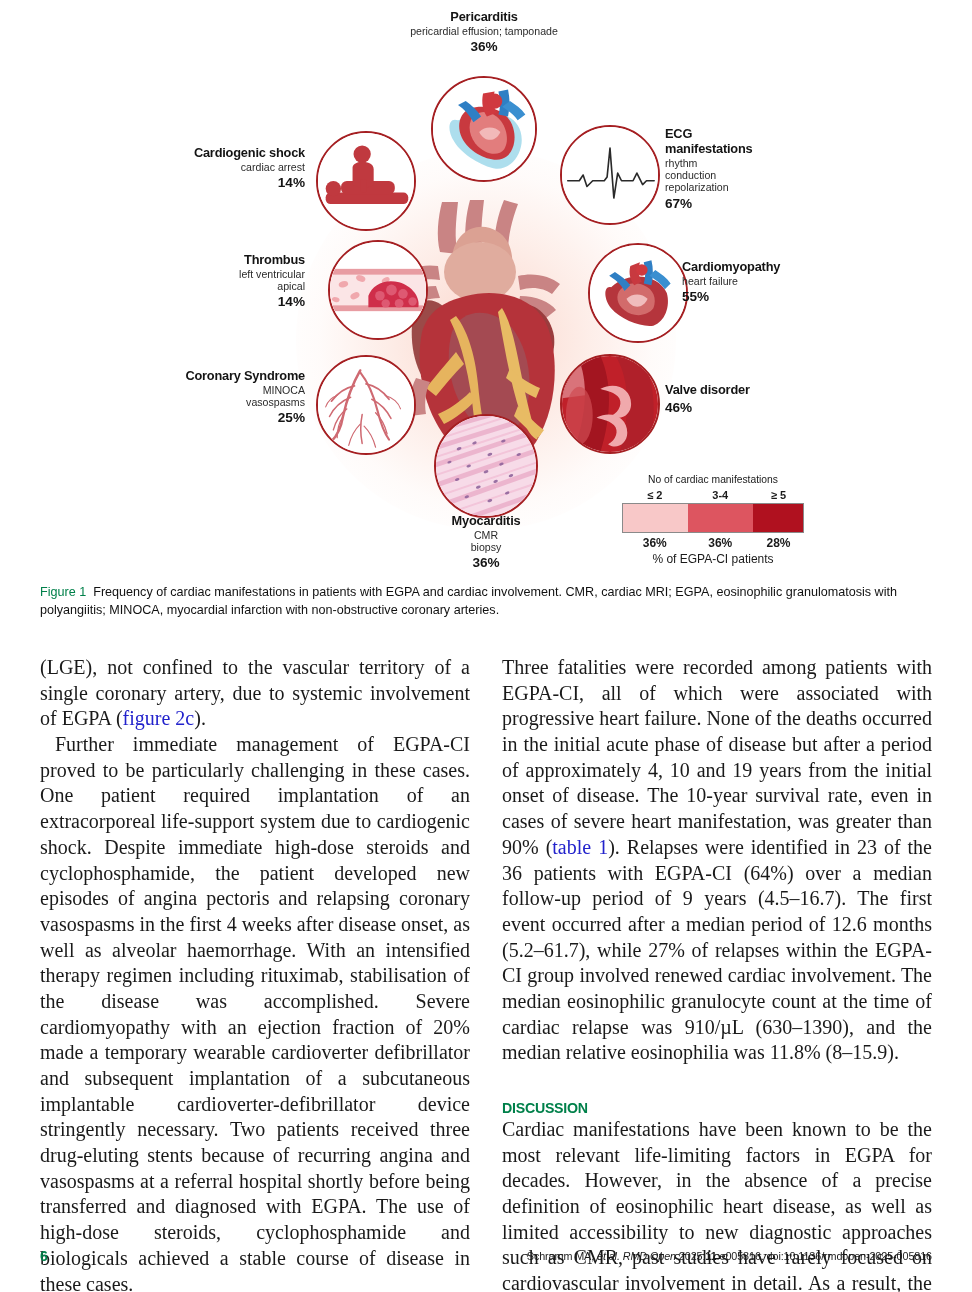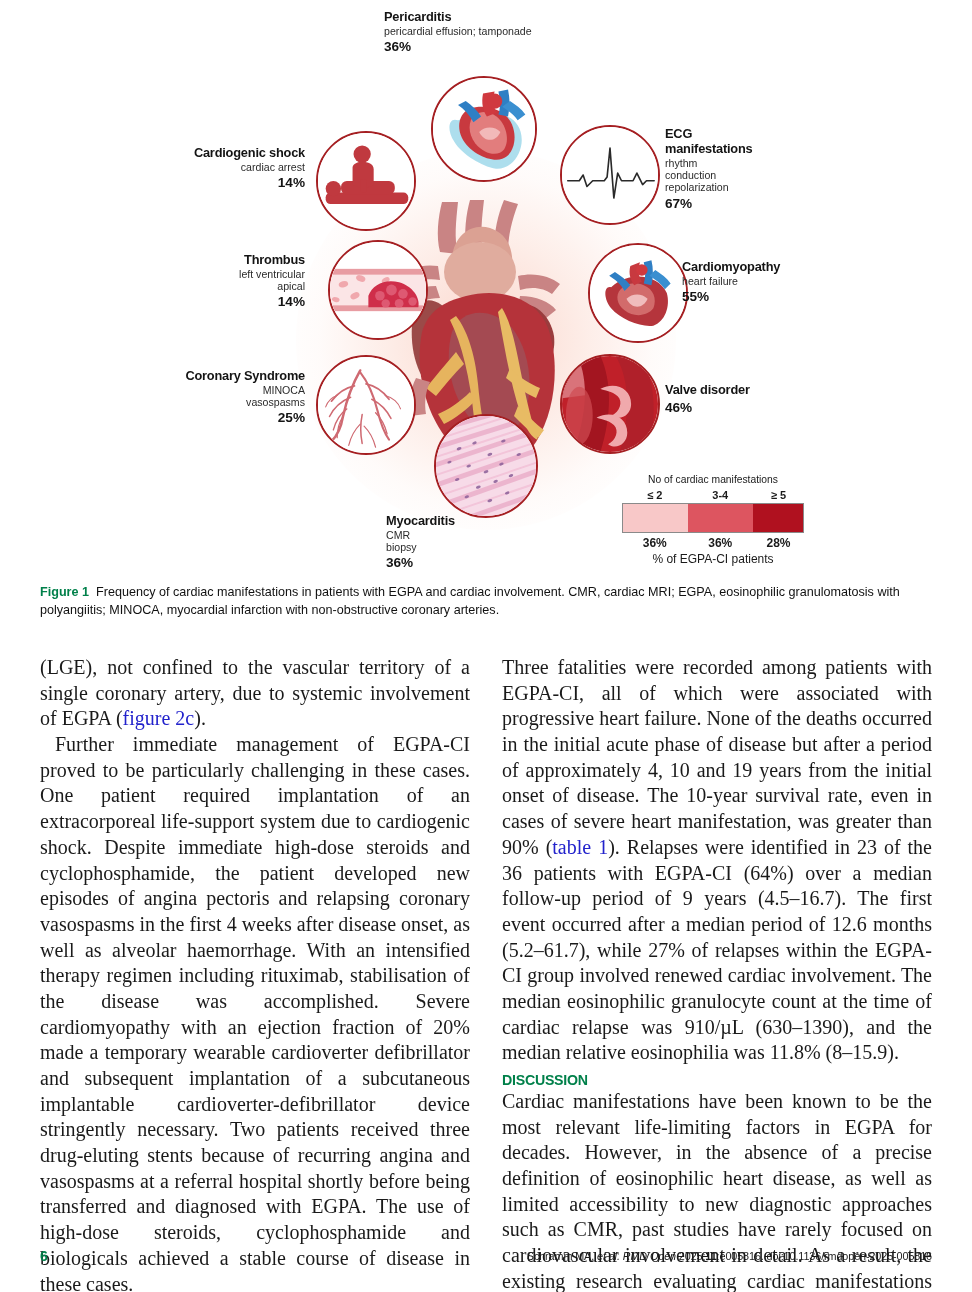--- a/index.html
+++ b/index.html
@@ -35,38 +35,38 @@
   }
   .node svg{display:block;width:100%;height:100%;}
 
   
   .lbl{position:absolute;line-height:1.16;font-family:"Liberation Sans", sans-serif;}
   .lbl .t{font-weight:bold;font-size:12.8px;color:#141414;letter-spacing:-0.2px;}
   .lbl .s{font-size:10.6px;color:#2b2b2b;}
   .lbl .p{font-weight:bold;font-size:13.6px;color:#141414;margin-top:2px;}
   .lbl.right{text-align:left;}
   .lbl.left{text-align:right;}
-  .lbl.center{text-align:left;}
+  .lbl.center{text-align:center;}
 
   
   .legend{position:absolute;left:622px;top:474px;width:182px;font-family:"Liberation Sans", sans-serif;}
   .legend .lg-title{font-size:10.3px;color:#1a1a1a;text-align:center;margin-bottom:4px;}
   .legend .lg-cats{display:flex;font-size:11px;font-weight:bold;text-align:center;margin-bottom:2px;}
   .legend .lg-bar{display:flex;height:30px;border:1px solid #8a8a8a;box-sizing:border-box;}
   .legend .lg-bar div{height:100%;}
   .legend .lg-vals{display:flex;font-size:12px;font-weight:bold;text-align:center;margin-top:3px;}
   .legend .lg-foot{font-size:12px;text-align:center;margin-top:2px;}
 
   
   .caption{
     position:absolute;left:40px;top:583px;width:892px;
     font-family:"Liberation Sans", sans-serif;
     font-size:12.6px;line-height:1.45;color:#111;
   }
-  .caption .fignum{color:#00804a;font-weight:bold;}
+  .caption .fignum{color:#00804a;font-weight:normal;}
   .caption .figttl{font-weight:normal;}
 
   
   .columns{position:absolute;left:40px;top:655px;width:892px;height:580px;}
   .col{position:absolute;top:0;width:430px;}
   .col.left{left:0;}
   .col.right{left:462px;}
   .col p{
     margin:0;
     font-size:20px;
@@ -75,21 +75,21 @@
     text-justify:inter-word;
     hyphens:none;
   }
   .col p.indent{text-indent:15px;}
   .col h3{
     margin:14px 0 1px 0;
     font-family:"Liberation Sans", sans-serif;
     font-size:14.2px;font-weight:bold;color:#00804a;
     letter-spacing:-0.25px;
   }
-  .col h3.caps{margin-top:6px;}
+  .col h3.caps{margin-top:34px;}
   a.xref{color:#2222cc;text-decoration:none;}
 
   
   .footer{position:absolute;left:0;top:1248px;width:972px;height:30px;}
   .footer .pgnum{position:absolute;left:40px;top:0;font-family:"Liberation Sans", sans-serif;font-weight:bold;font-size:14px;color:#00804a;}
   .footer .cite{position:absolute;right:40px;top:2px;font-family:"Liberation Sans", sans-serif;font-size:10.8px;color:#1a1a1a;letter-spacing:-0.1px;}
   .footer .cite i{font-style:italic;}
   .footer .cite b{font-weight:bold;}
 </style>
 </head>

